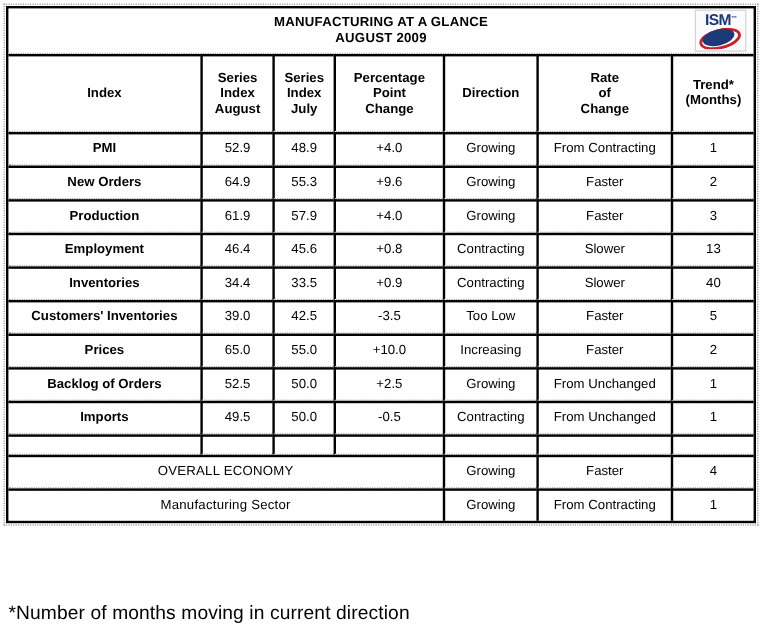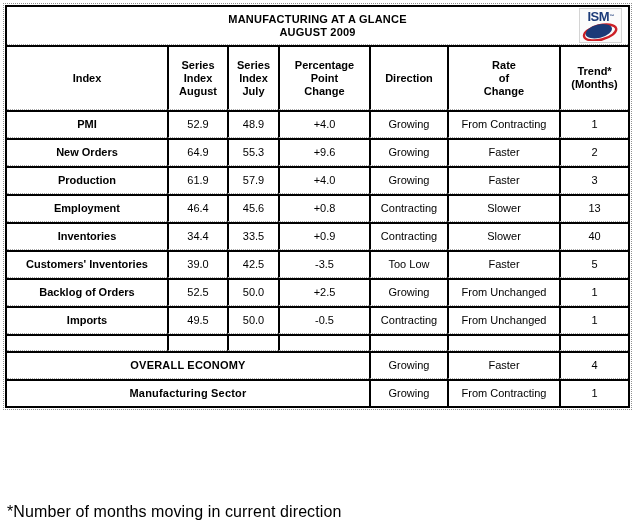--- a/index.html
+++ b/index.html
@@ -69,21 +69,21 @@
     text-align: left;
     padding-left: 6px;
     font-weight: bold;
     font-size: 11.5px;
   }
 
   tr.spacer td { height: 14px; }
 
   tr.summary td { height: 25px; }
   td.sum-label {
-    font-weight: bold;
+    font-weight: normal;
     font-size: 11.5px;
     letter-spacing: 0.2px;
   }
 
   
   .ism-logo {
     position: absolute;
     right: 6px; top: 1px;
     width: 41px; height: 33px;
     background: #fbfbfb;
@@ -210,20 +210,29 @@
       <tr class="data">
         <td class="idx">Customers' Inventories</td>
         <td>39.0</td>
         <td>42.5</td>
         <td>-3.5</td>
         <td>Too Low</td>
         <td>Faster</td>
         <td>5</td>
       </tr>
       <tr class="data">
+        <td class="idx">Prices</td>
+        <td>65.0</td>
+        <td>55.0</td>
+        <td>+10.0</td>
+        <td>Increasing</td>
+        <td>Faster</td>
+        <td>2</td>
+      </tr>
+      <tr class="data">
         <td class="idx">Backlog of Orders</td>
         <td>52.5</td>
         <td>50.0</td>
         <td>+2.5</td>
         <td>Growing</td>
         <td>From Unchanged</td>
         <td>1</td>
       </tr>
       <tr class="data">
         <td class="idx">Imports</td>

